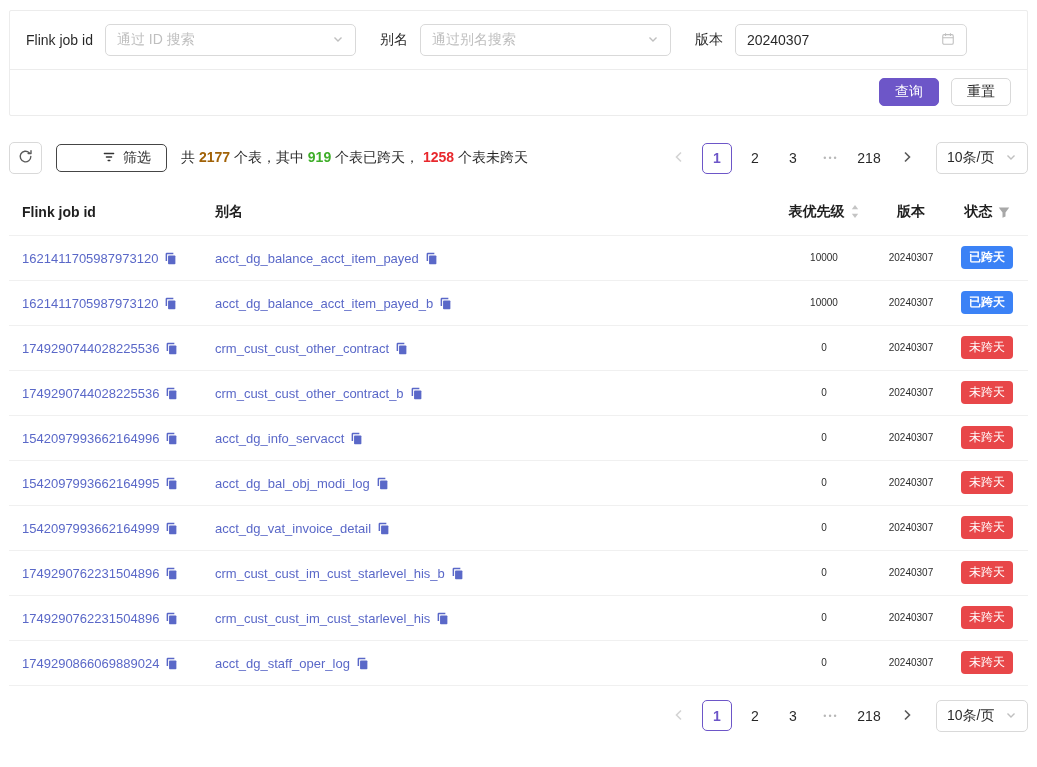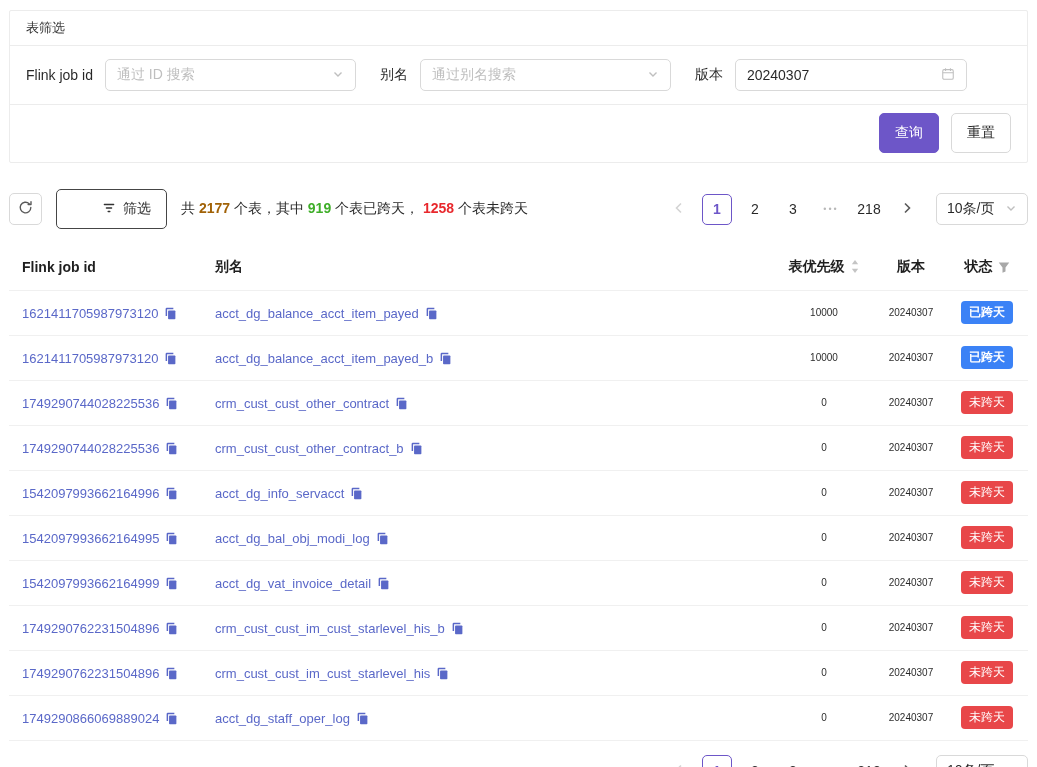--- a/index.html
+++ b/index.html
@@ -23,21 +23,21 @@
     display: flex; align-items: center; justify-content: space-between;
     padding: 0 11px; cursor: pointer;
   }
   .select { width: 251px; }
   .date-input { width: 232px; }
   .placeholder { color: #bfbfbf; }
   .date-value { color: rgba(0,0,0,.85); }
   .filter-actions { display: flex; justify-content: flex-end; align-items: center; gap: 12px; padding: 8px 16px 9px; }
 
   .btn {
-    height: 40px; padding: 0 15px; border: 1px solid #d9d9d9; border-radius: 5px;
+    height: 28px; padding: 0 15px; border: 1px solid #d9d9d9; border-radius: 5px;
     background: #fff; color: rgba(0,0,0,.85); font-size: 14px; cursor: pointer;
     font-family: "Liberation Sans", sans-serif; display: inline-flex; align-items: center; justify-content: center;
   }
   .btn.primary { background: #6d56c8; border-color: #6d56c8; color: #fff; }
 
   
   .toolbar { display: flex; align-items: center; margin-top: 26px; gap: 14px; }
   .icon-btn {
     width: 33px; height: 32px; border: 1px solid #d9d9d9; border-radius: 5px; background: #fff;
     display: inline-flex; align-items: center; justify-content: center; cursor: pointer; flex: none;
@@ -85,21 +85,20 @@
   .badge.danger  { background: #e84749; }
 
   .bottom-bar { display: flex; justify-content: flex-end; align-items: center; gap: 14px; margin-top: 14px; }
 </style>
 </head>
 <body>
 
 <div class="page">
 
   <section class="filter-card">
-    <div class="filter-title">表筛选</div>
 
     <div class="filter-row">
       <div class="field">
         <span class="field-label">Flink job id</span>
         <div class="select">
           <span class="placeholder">通过 ID 搜索</span>
           <span>
             <svg width="12" height="12" viewBox="0 0 12 12" fill="none" stroke="#bfbfbf" stroke-width="1.4">
                 <path d="M2.5 4.5 6 8l3.5-3.5"></path>
               </svg>

